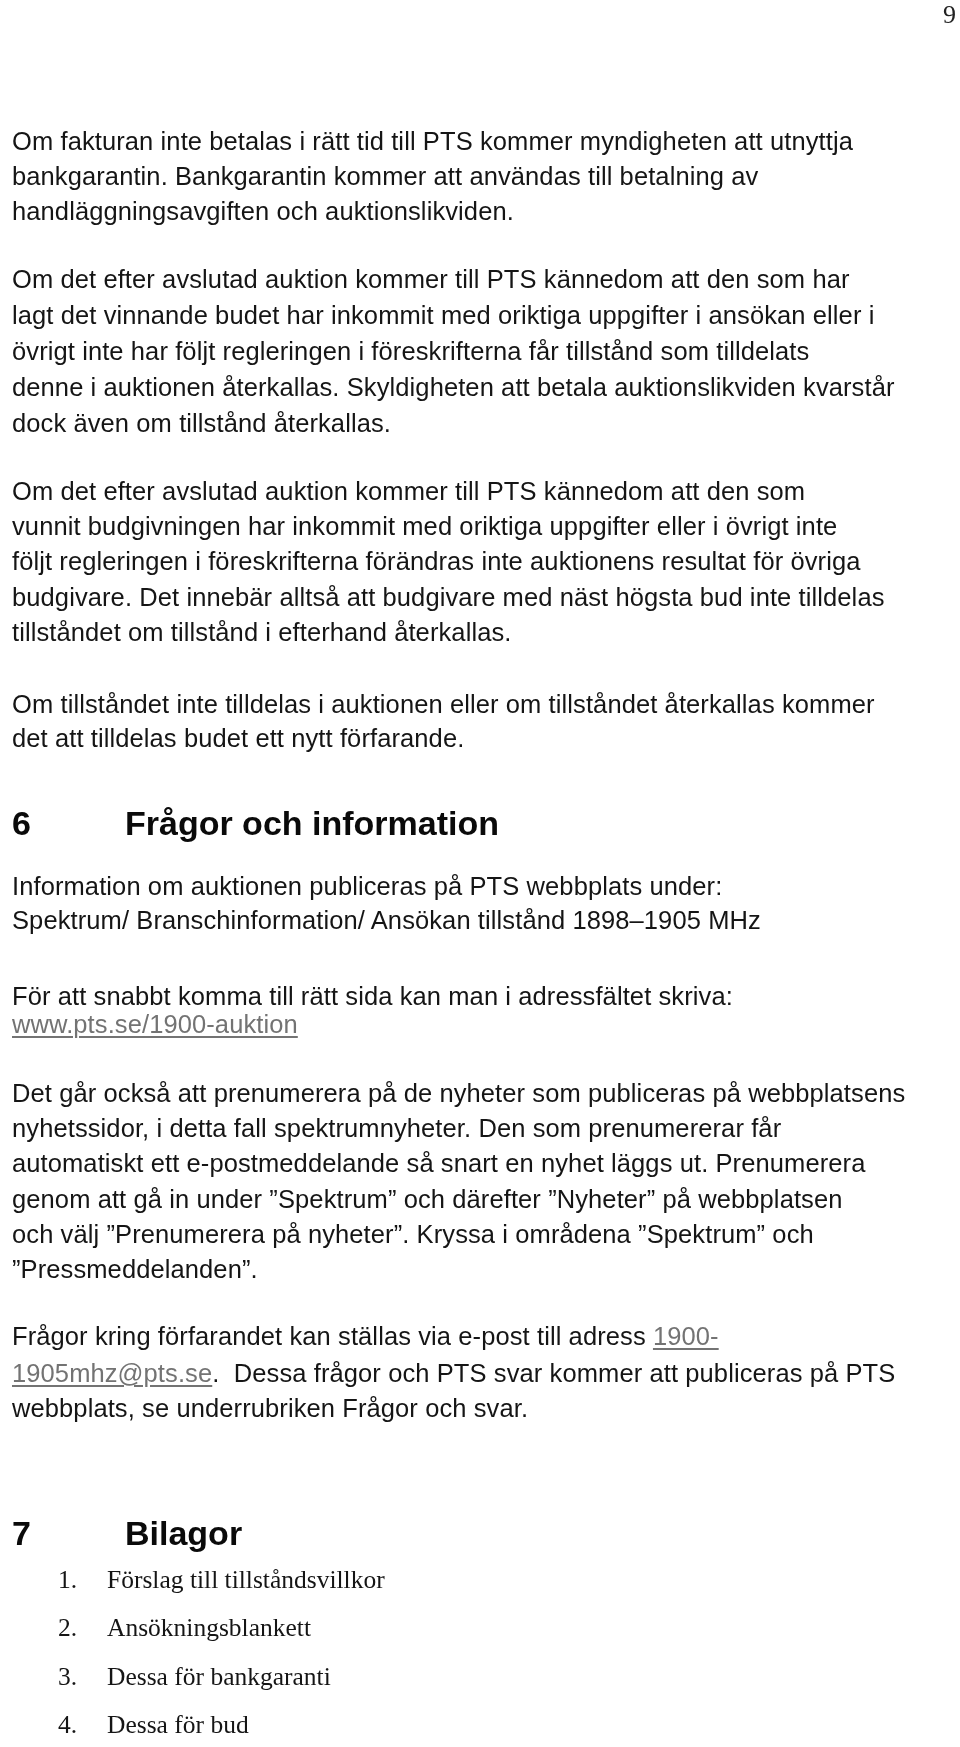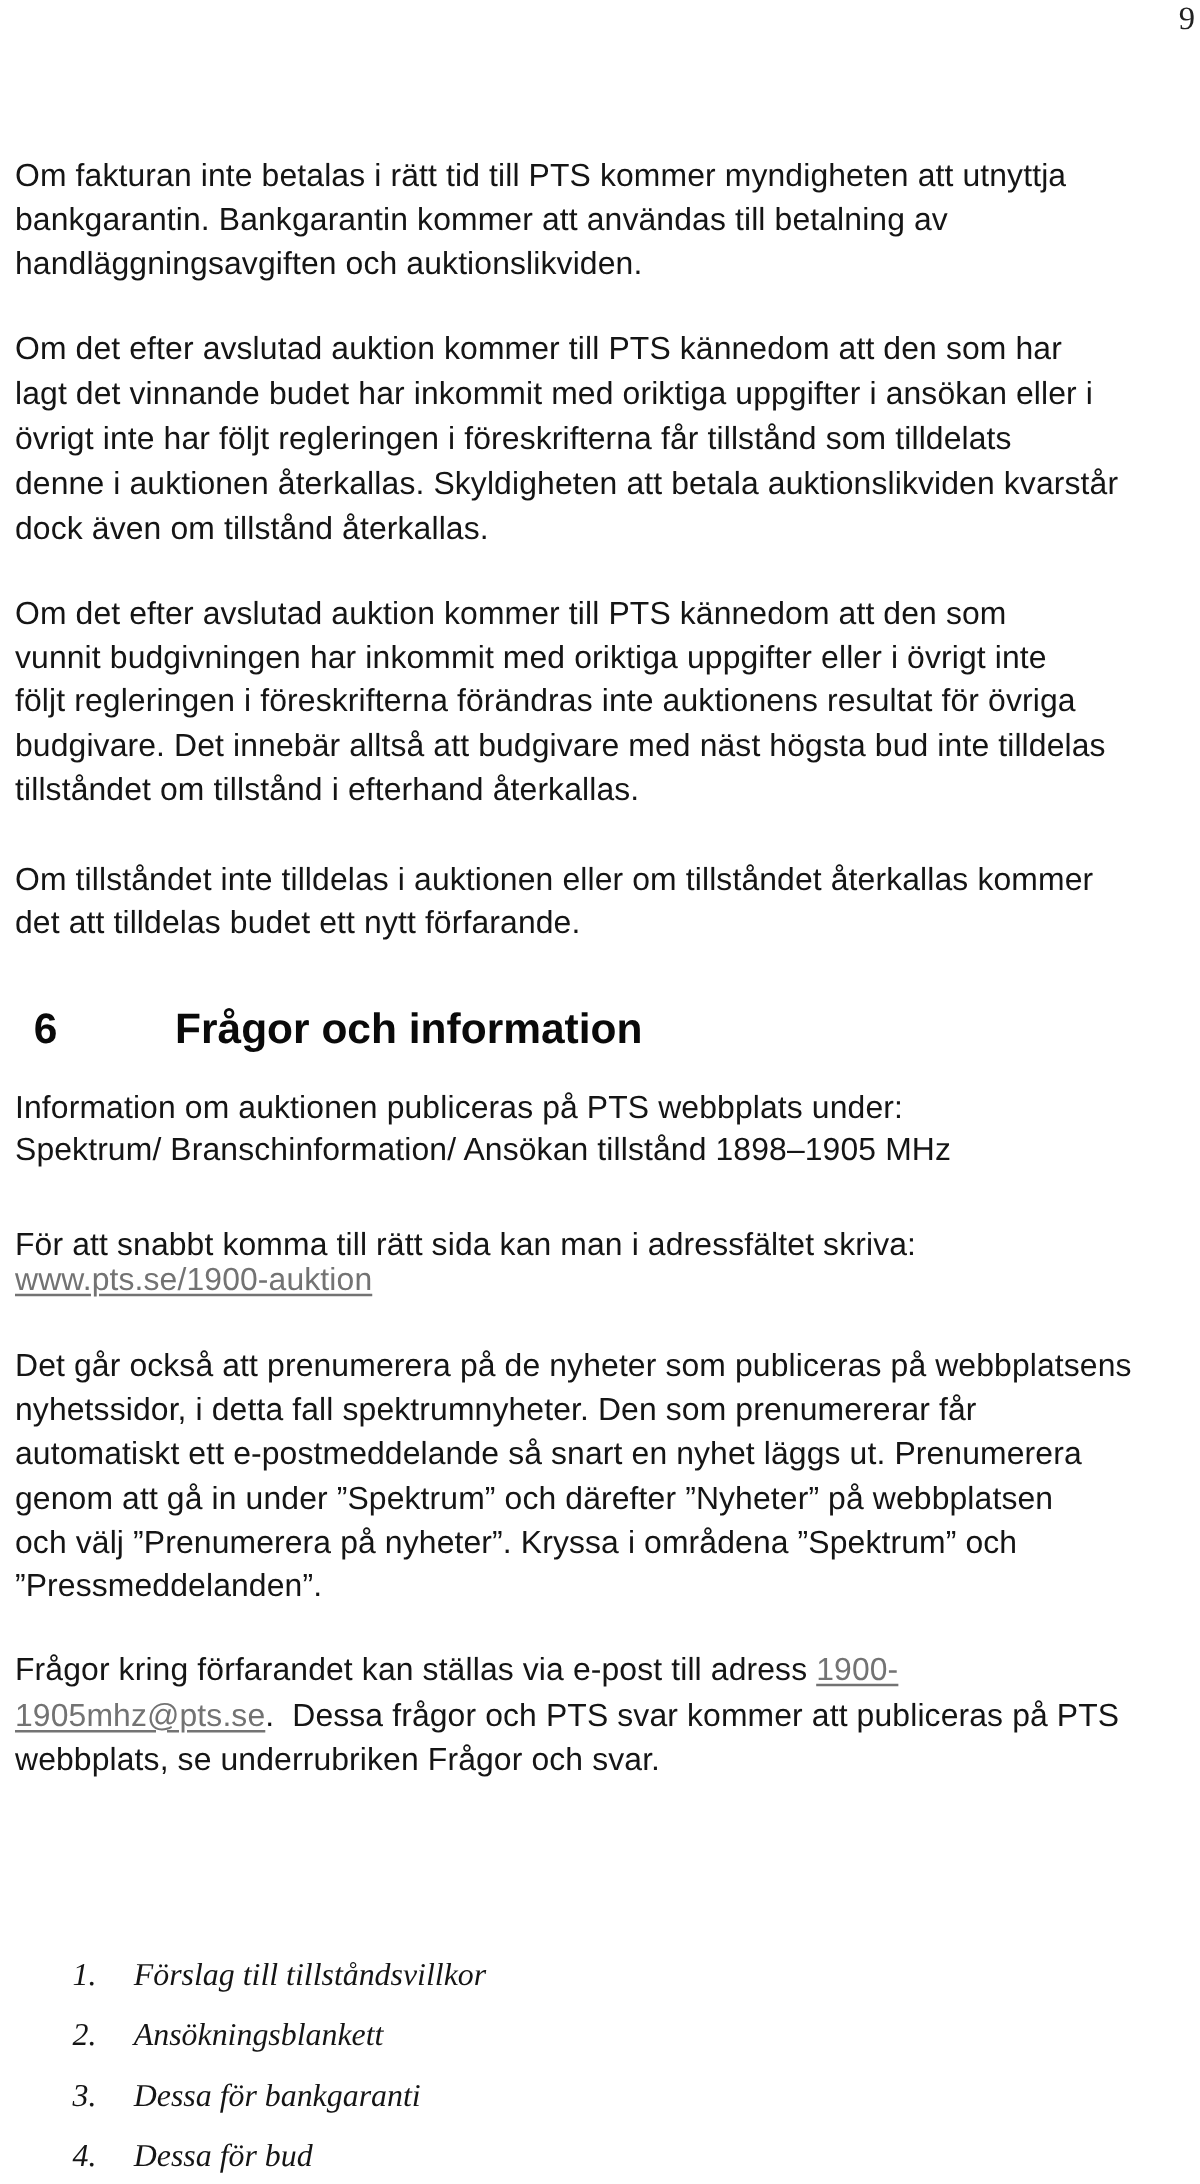--- a/index.html
+++ b/index.html
@@ -10,26 +10,26 @@
     font-family: "Liberation Serif", serif; font-size: 26px; color: #222;
   }
   .line {
     position: absolute; left: 12px; white-space: nowrap;
     font-family: Liberation Sans, sans-serif; font-size: 25.5px; line-height: 30px;
     color: #151515; letter-spacing: 0.1px;
   }
   .link { color: #737373; text-decoration: underline; text-decoration-thickness: 1.5px; text-underline-offset: 3px; }
   .heading {
     position: absolute; left: 12px; white-space: nowrap;
-    font-family: "Liberation Sans", sans-serif; font-weight: bold; font-size: 34px; line-height: 40px; color: #0a0a0a; margin-left: 15px;
+    font-family: "Liberation Sans", sans-serif; font-weight: bold; font-size: 34px; line-height: 40px; color: #0a0a0a;
   }
   .heading .hnum { display: inline-block; width: 113px; }
   .litem {
     position: absolute; left: 58px; white-space: nowrap;
-    font-family: "Liberation Serif", serif; font-size: 25.5px; line-height: 30px; color: #151515; font-style: italic;
+    font-family: "Liberation Serif", serif; font-size: 25.5px; line-height: 30px; color: #151515;
   }
   .litem .lnum { display: inline-block; width: 49px; }
 </style>
 </head>
 <body>
 
 <div class="page">
 
   <div class="pagenum">9</div>
 
@@ -88,20 +88,23 @@
   <div>
     <div class="line" style="top:1321px">
       <span>Frågor kring förfarandet kan ställas via e-post till adress </span><a class="link">1900-</a>
     </div>
     <div class="line" style="top:1358px">
       <a class="link">1905mhz@pts.se</a><span style="white-space:pre">.  Dessa frågor och PTS svar kommer att publiceras på PTS</span>
     </div>
     <div class="line" style="top:1393px">webbplats, se underrubriken Frågor och svar.</div>
   </div>
 
+  <div class="heading" style="top:1513px">
+    <span class="hnum">7</span><span>Bilagor</span>
+  </div>
 
   <div>
     <div class="litem" style="top:1565px">
       <span class="lnum">1.</span><span>Förslag till tillståndsvillkor</span>
     </div>
     <div class="litem" style="top:1613px">
       <span class="lnum">2.</span><span>Ansökningsblankett</span>
     </div>
     <div class="litem" style="top:1662px">
       <span class="lnum">3.</span><span>Dessa för bankgaranti</span>

